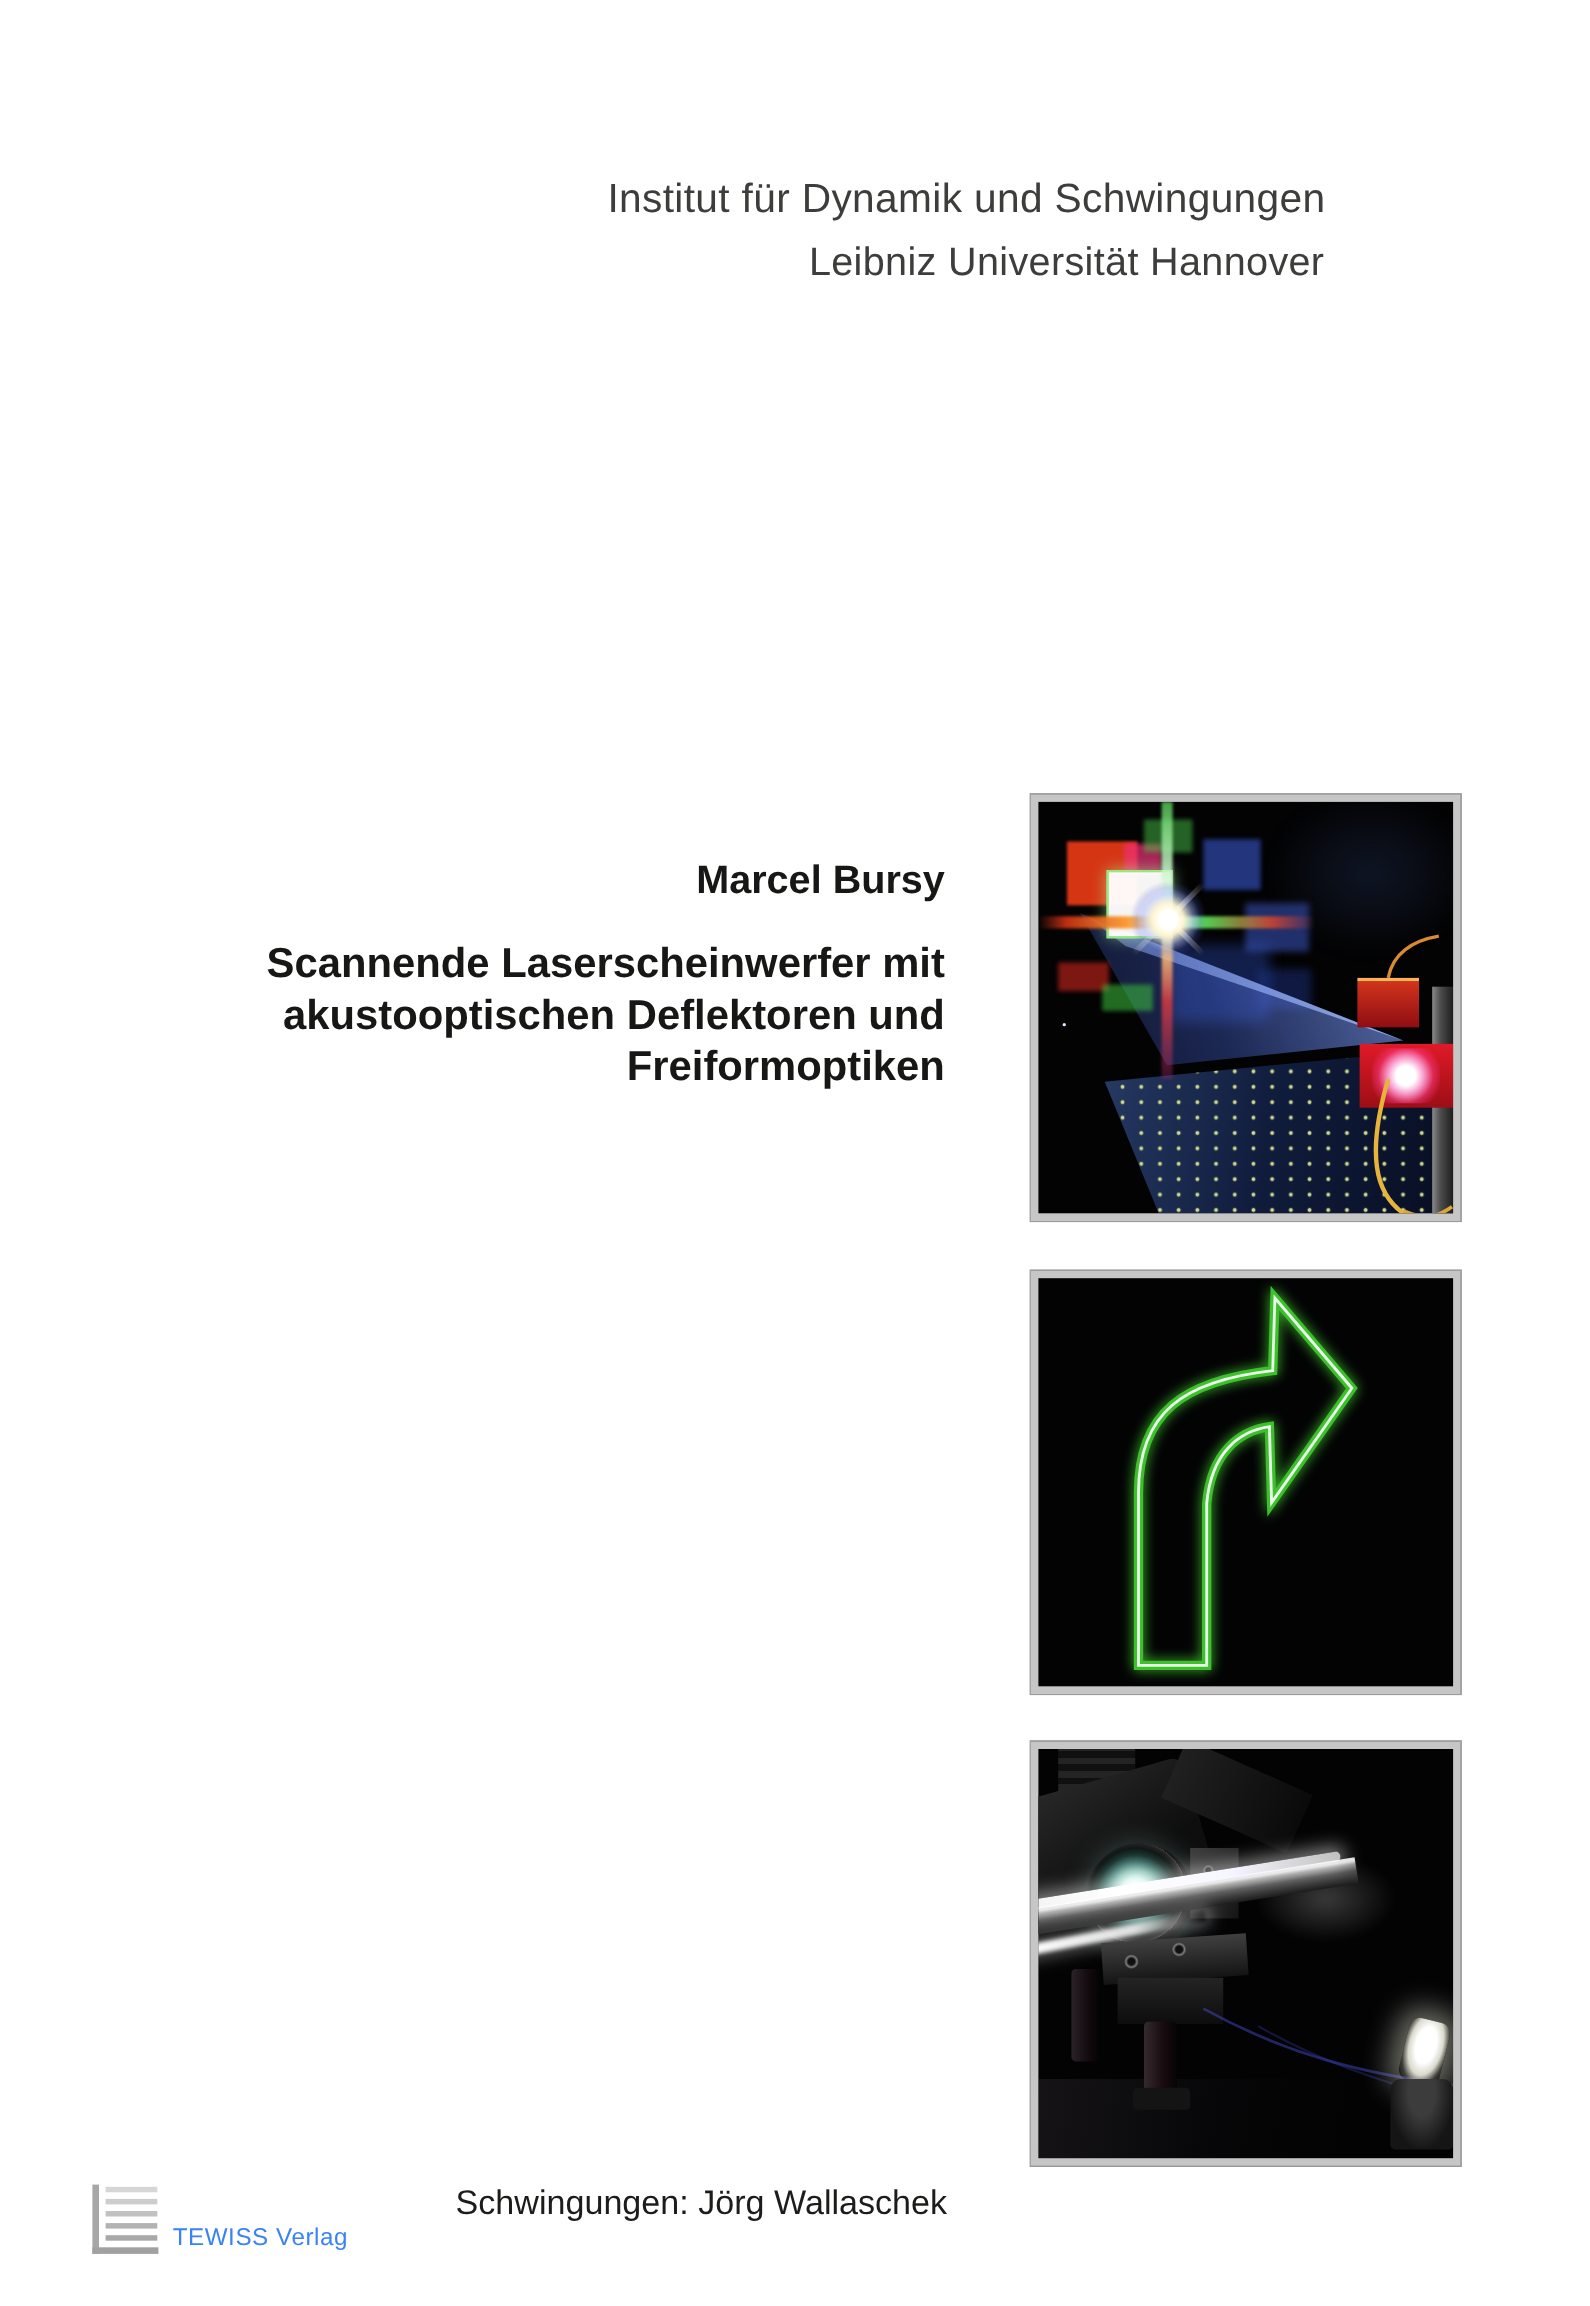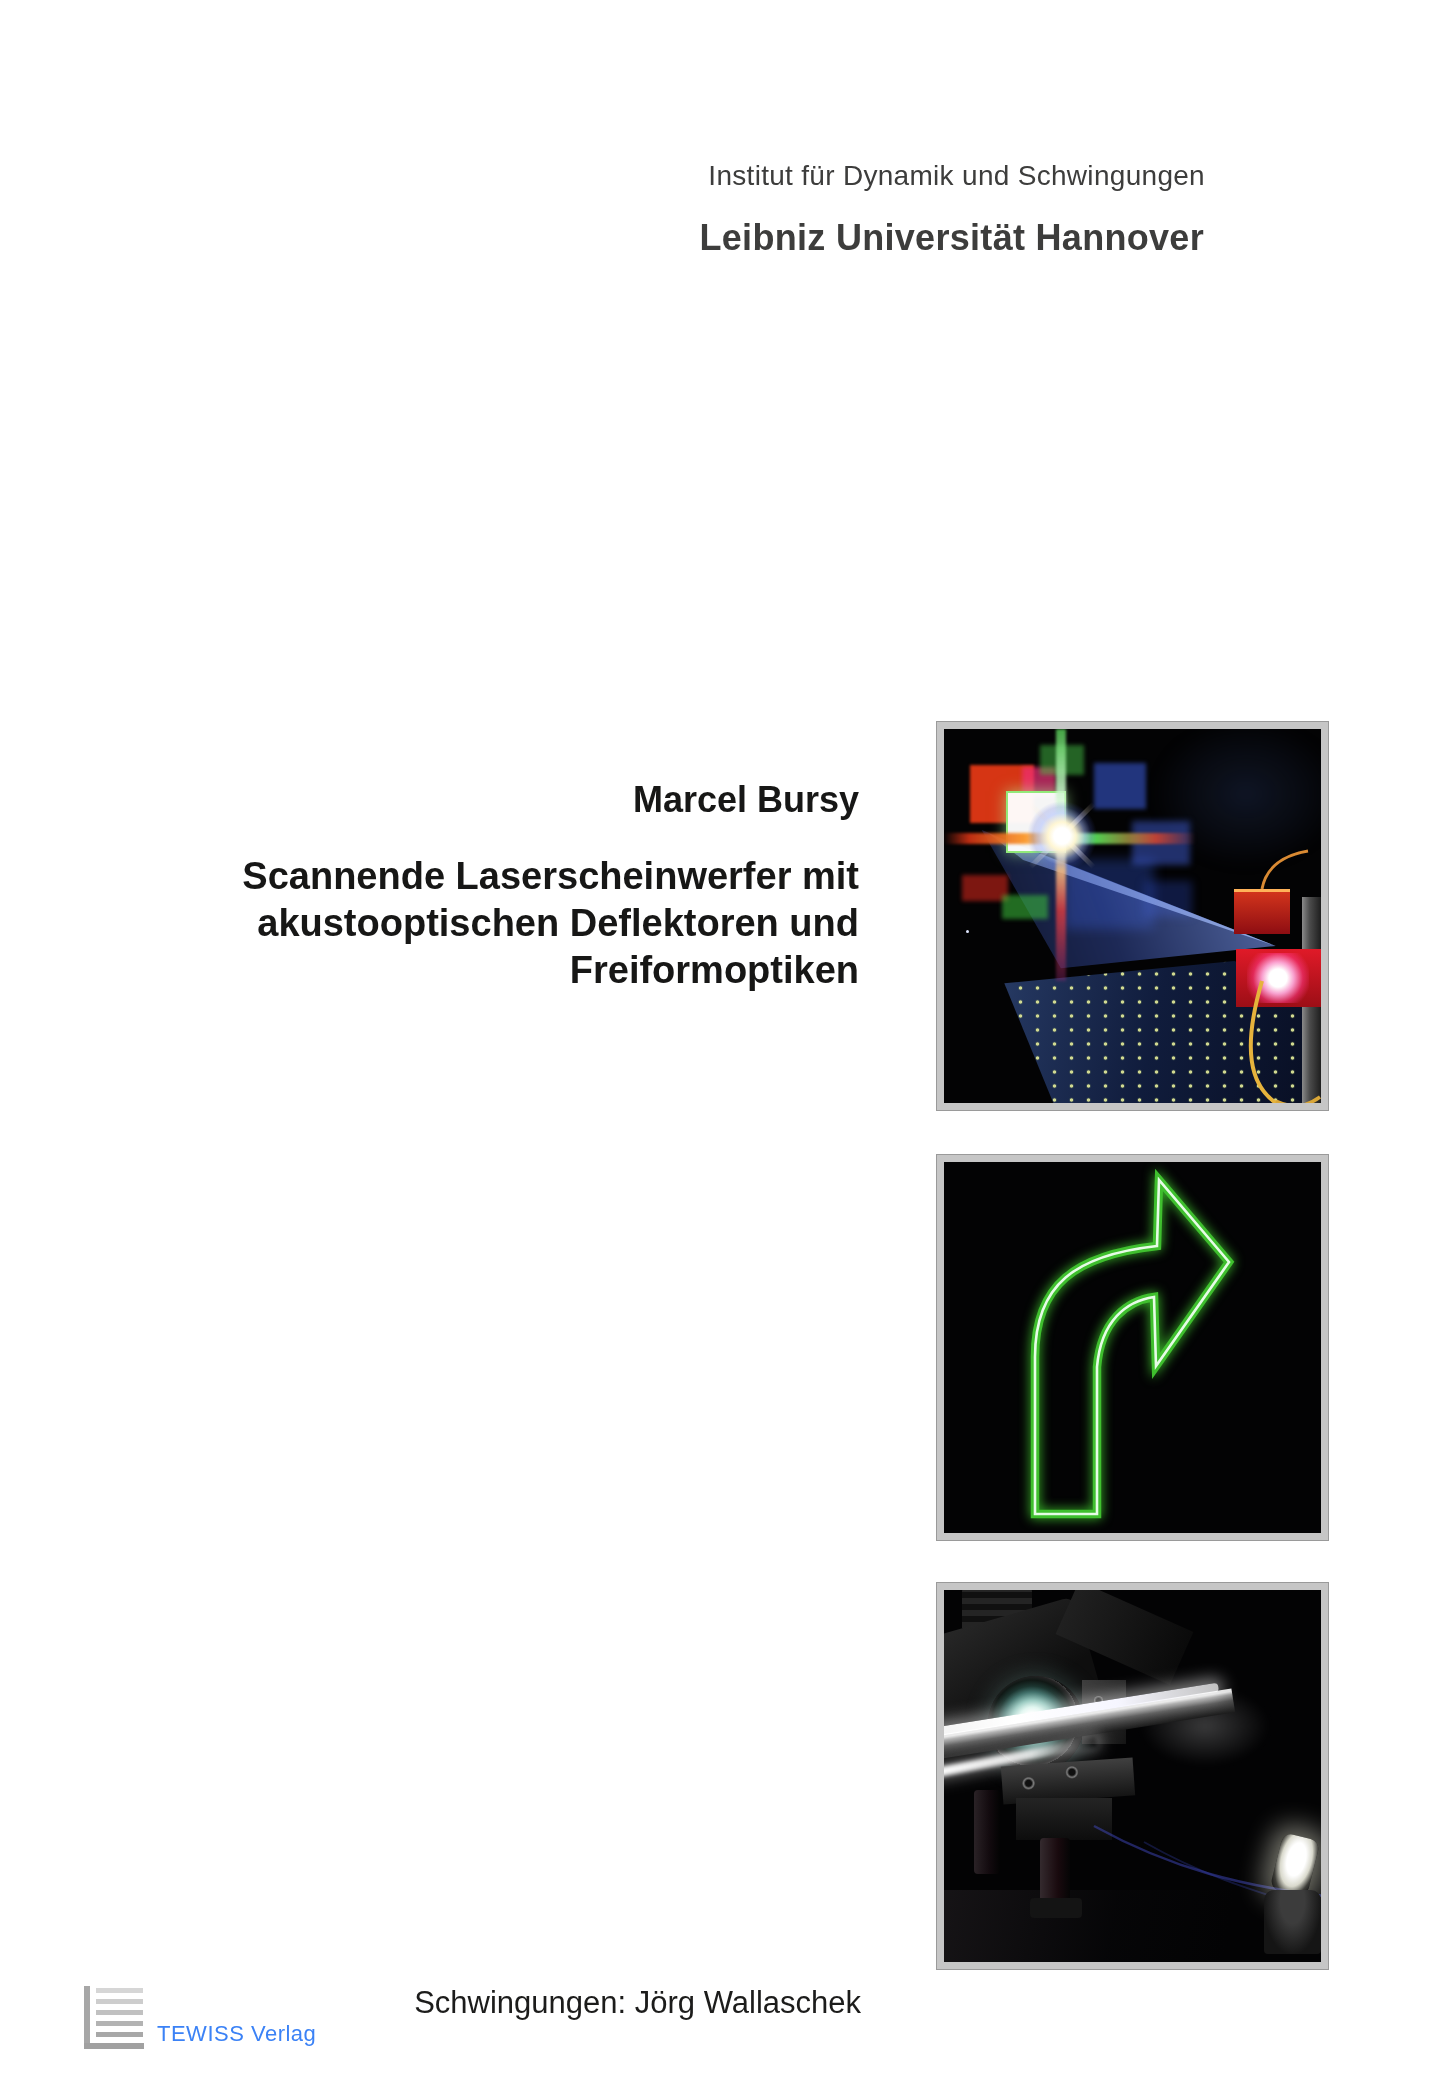--- a/index.html
+++ b/index.html
@@ -1,22 +1,22 @@
 <!DOCTYPE html>
 <html><head>
 <meta charset="utf-8">
 <style>
   * { margin:0; padding:0; box-sizing:content-box; }
   html,body { background:#ffffff; }
   body { width:1445px; height:2096px; position:relative; font-family:"Liberation Sans", sans-serif; }
   .page { position:absolute; left:0; top:0; width:1445px; height:2096px; background:#ffffff; overflow:hidden; }
 
   
-  .inst-line1 { position:absolute; top:160px; right:240px; font-size:28px; font-weight:300; color:#3d3d3c; letter-spacing:0.3px; white-space:nowrap; }
-  .inst-line2 { position:absolute; top:217px; right:241px; font-size:36px; font-weight:700; color:#3d3d3c; letter-spacing:0.3px; white-space:nowrap; }
+  .inst-line1 { position:absolute; top:160px; right:240px; font-size:37px; font-weight:300; color:#3d3d3c; letter-spacing:0.3px; white-space:nowrap; }
+  .inst-line2 { position:absolute; top:217px; right:241px; font-size:36px; font-weight:400; color:#3d3d3c; letter-spacing:0.3px; white-space:nowrap; }
   .ids-logo { position:absolute; left:1172px; top:62px; width:195px; height:152px; }
   .ids-logo svg { position:absolute; left:0; top:0; }
   .ids-text { position:absolute; left:26px; top:44px; font-size:66px; font-weight:300; color:#2e2e2d; letter-spacing:2px; line-height:1; }
 
   
   .author { position:absolute; right:586px; top:779px; font-size:36px; font-weight:bold; color:#171716; white-space:nowrap; }
   .title-lines { position:absolute; right:586px; top:853px; font-size:38px; font-weight:bold; line-height:47px; color:#171716; text-align:right; white-space:nowrap; }
 
   
   .photo { position:absolute; left:937px; width:377px; background:#030304; border:7px solid #c6c6c6; outline:1px solid #9a9a9a; overflow:hidden; }

